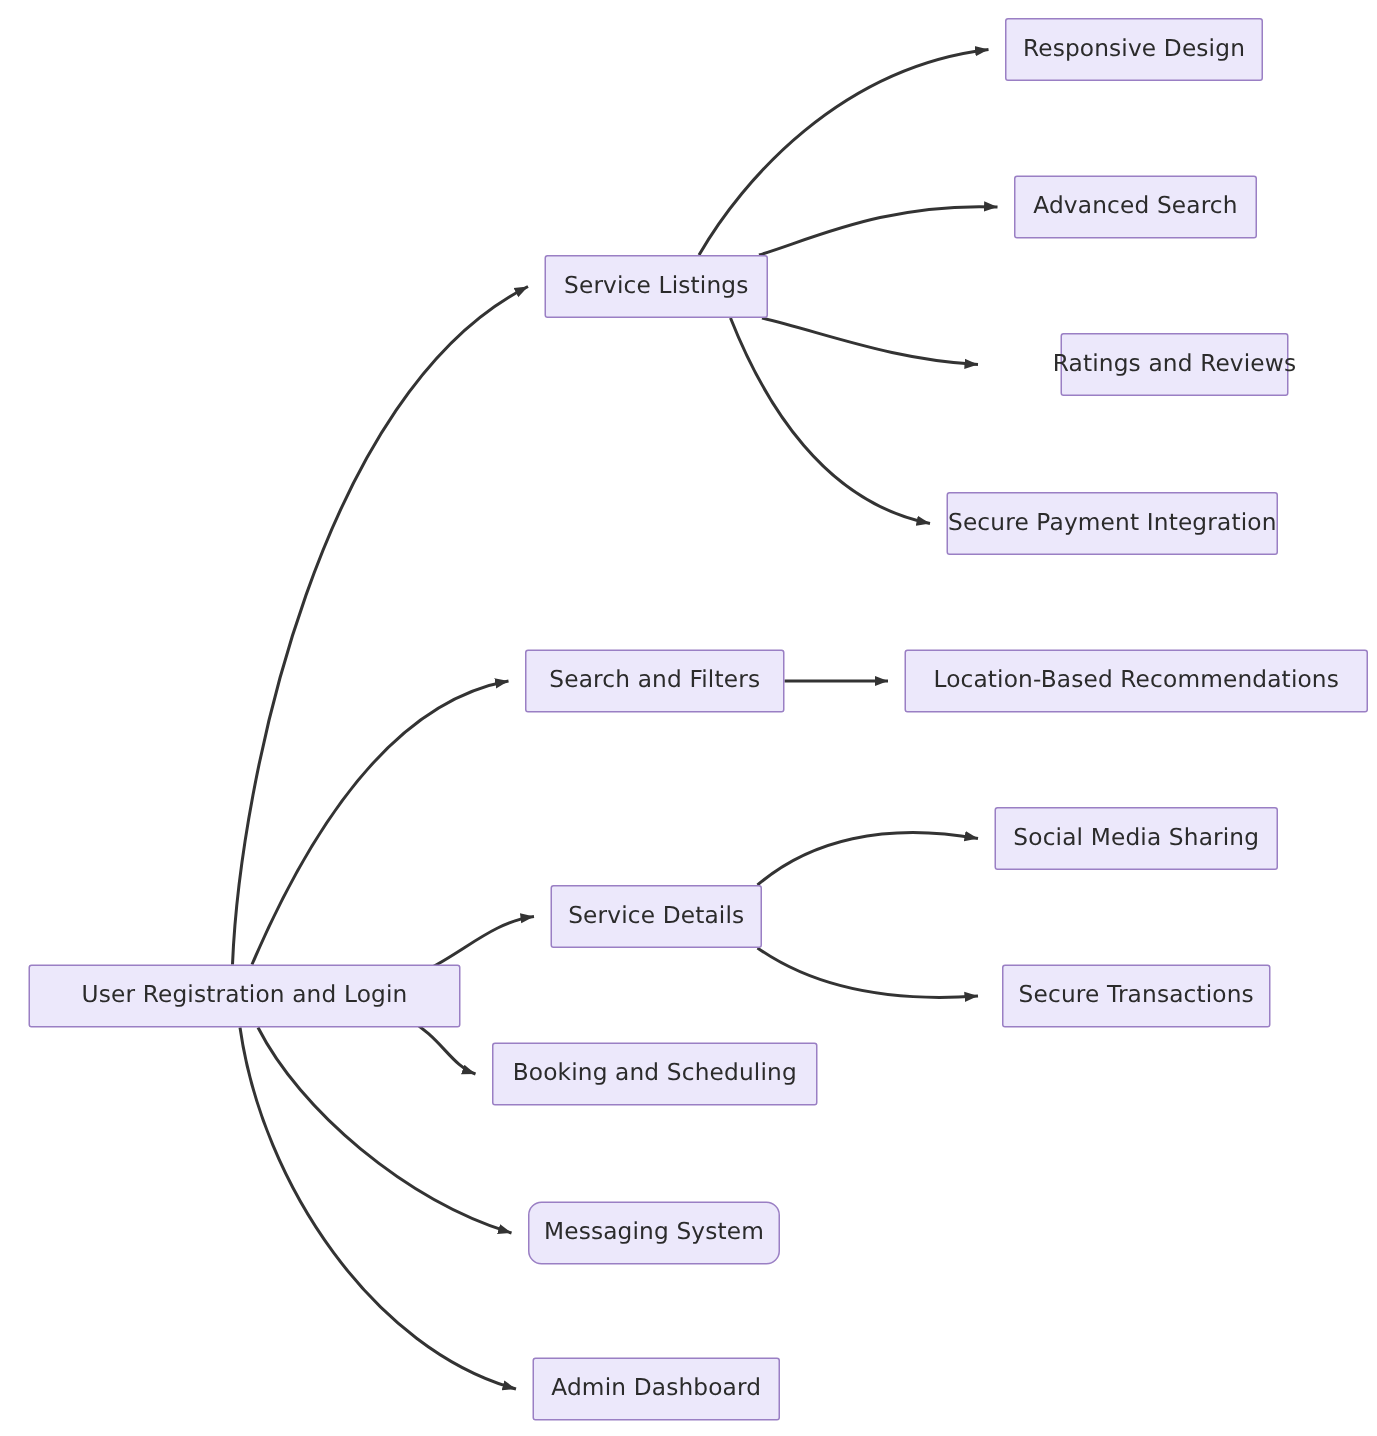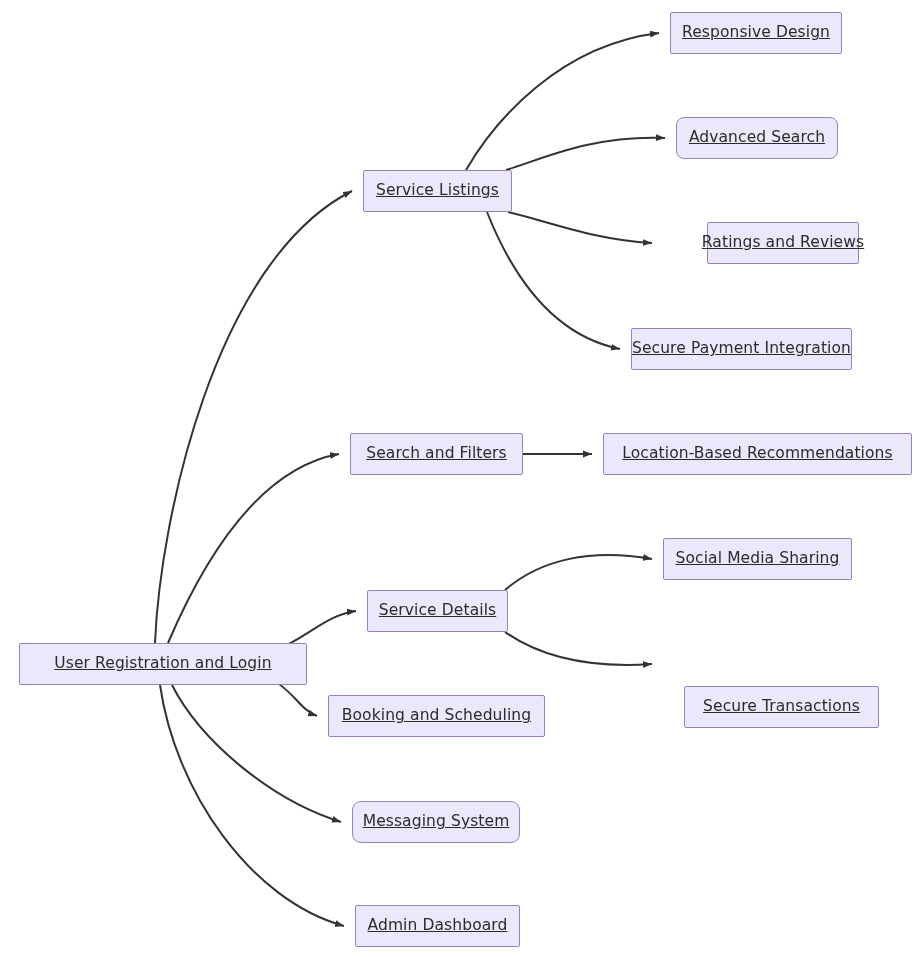--- a/index.html
+++ b/index.html
@@ -34,21 +34,20 @@
     border-radius: 2px;
     display: flex;
     align-items: center;
     justify-content: center;
     color: #2b2b2b;
     font-size: 15.5px;
     line-height: 1.1;
     white-space: nowrap;
     letter-spacing: 0.1px;
     padding: 0 10px;
-    text-decoration: underline;
   }
   .flow-node .node-label {
     display: block;
     pointer-events: none;
   }
 </style>
 </head>
 <body>
 
 <div id="diagram-root">
@@ -77,42 +76,42 @@
   <div id="node-layer">
       <div class="flow-node" style="left: 19px; top: 643px; width: 288px; height: 42px;">
         <span class="node-label">User Registration and Login</span>
       </div>
       <div class="flow-node" style="left: 363px; top: 170px; width: 149px; height: 42px;">
         <span class="node-label">Service Listings</span>
       </div>
       <div class="flow-node" style="left: 670px; top: 12px; width: 172px; height: 42px;">
         <span class="node-label">Responsive Design</span>
       </div>
-      <div class="flow-node" style="left: 676px; top: 117px; width: 162px; height: 42px; border-radius: 8px;">
+      <div class="flow-node" style="left: 676px; top: 117px; width: 162px; height: 42px;">
         <span class="node-label">Advanced Search</span>
       </div>
       <div class="flow-node" style="left: 663px; top: 222px; width: 152px; height: 42px; margin-left: 44px;">
         <span class="node-label">Ratings and Reviews</span>
       </div>
       <div class="flow-node" style="left: 631px; top: 328px; width: 221px; height: 42px;">
         <span class="node-label">Secure Payment Integration</span>
       </div>
       <div class="flow-node" style="left: 350px; top: 433px; width: 173px; height: 42px;">
         <span class="node-label">Search and Filters</span>
       </div>
       <div class="flow-node" style="left: 603px; top: 433px; width: 309px; height: 42px;">
         <span class="node-label">Location-Based Recommendations</span>
       </div>
       <div class="flow-node" style="left: 367px; top: 590px; width: 141px; height: 42px; align-items: center;">
         <span class="node-label">Service Details</span>
       </div>
       <div class="flow-node" style="left: 663px; top: 538px; width: 189px; height: 42px; justify-content: center;">
         <span class="node-label">Social Media Sharing</span>
       </div>
-      <div class="flow-node" style="left: 684px; top: 643px; width: 195px; height: 42px; margin-top: 43px;">
+      <div class="flow-node" style="left: 668px; top: 643px; width: 179px; height: 42px;">
         <span class="node-label">Secure Transactions</span>
       </div>
       <div class="flow-node" style="left: 328px; top: 695px; width: 217px; height: 42px;">
         <span class="node-label">Booking and Scheduling</span>
       </div>
       <div class="flow-node" style="left: 352px; top: 801px; width: 168px; height: 42px; border-radius: 9px;">
         <span class="node-label">Messaging System</span>
       </div>
       <div class="flow-node" style="left: 355px; top: 905px; width: 165px; height: 42px;">
         <span class="node-label">Admin Dashboard</span>

